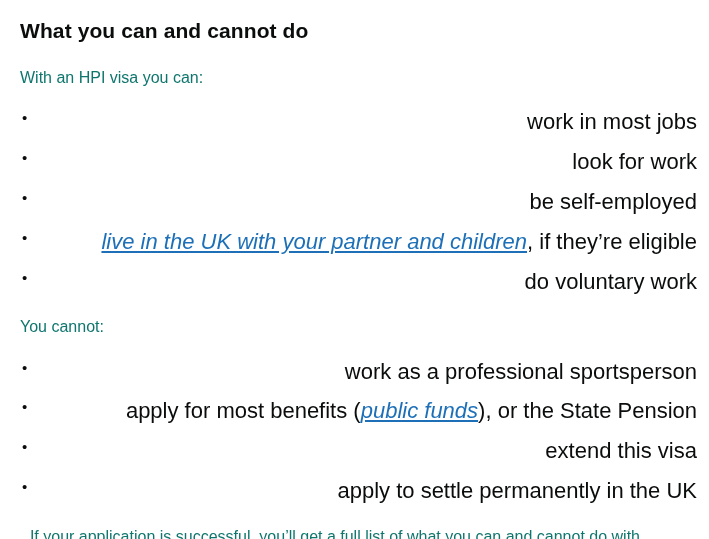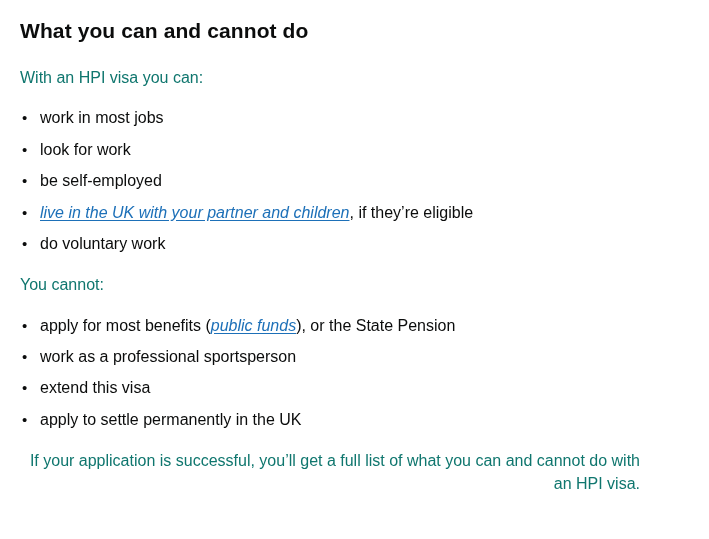--- a/index.html
+++ b/index.html
@@ -34,24 +34,25 @@
     color: #0f766e;
     max-width: 620px;
   }
   ul.bullet-list {
     margin: 0 0 18px 0;
     padding-left: 20px;
     list-style: none;
   }
   ul.bullet-list li {
     position: relative;
-    font-size: 16px;
+    font-size: 22px;
     line-height: 1.4;
     margin-bottom: 9px;
     color: #0b0c0c;
+    text-align: right;
   }
   ul.bullet-list li::before {
     content: "•";
     position: absolute;
     left: -18px;
     top: 0;
     font-size: 15px;
     color: #0b0c0c;
   }
   a.inline-link {
@@ -89,24 +90,24 @@
     </li>
     <li>
       <span>do voluntary work</span>
     </li>
   </ul>
 
   <p class="body-text">You cannot:</p>
 
   <ul class="bullet-list">
     <li>
-      <span>apply for most benefits (</span><a class="inline-link" href="#">public funds</a><span>), or the State Pension</span>
+      <span>work as a professional sportsperson</span>
     </li>
     <li>
-      <span>work as a professional sportsperson</span>
+      <span>apply for most benefits (</span><a class="inline-link" href="#">public funds</a><span>), or the State Pension</span>
     </li>
     <li>
       <span>extend this visa</span>
     </li>
     <li>
       <span>apply to settle permanently in the UK</span>
     </li>
   </ul>
 
   <p class="body-text closing">If your application is successful, you’ll get a full list of what you can and cannot do with an HPI visa.</p>

